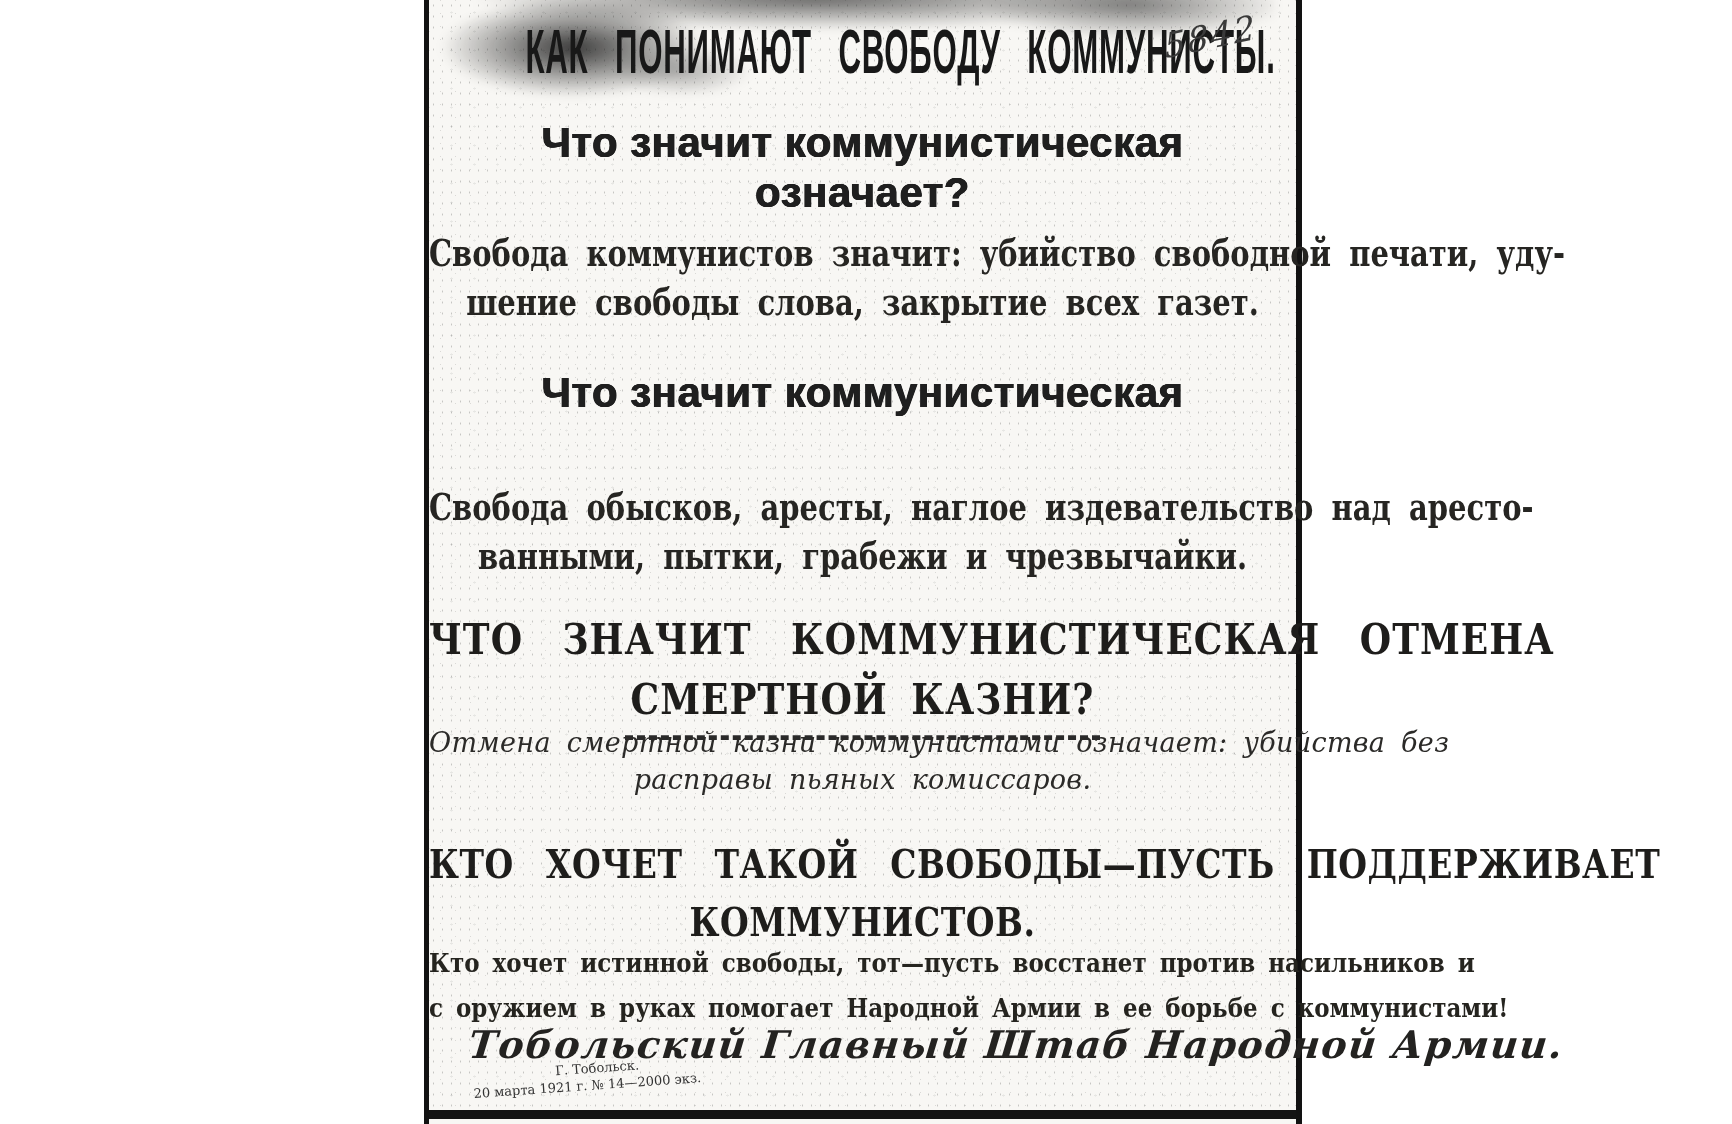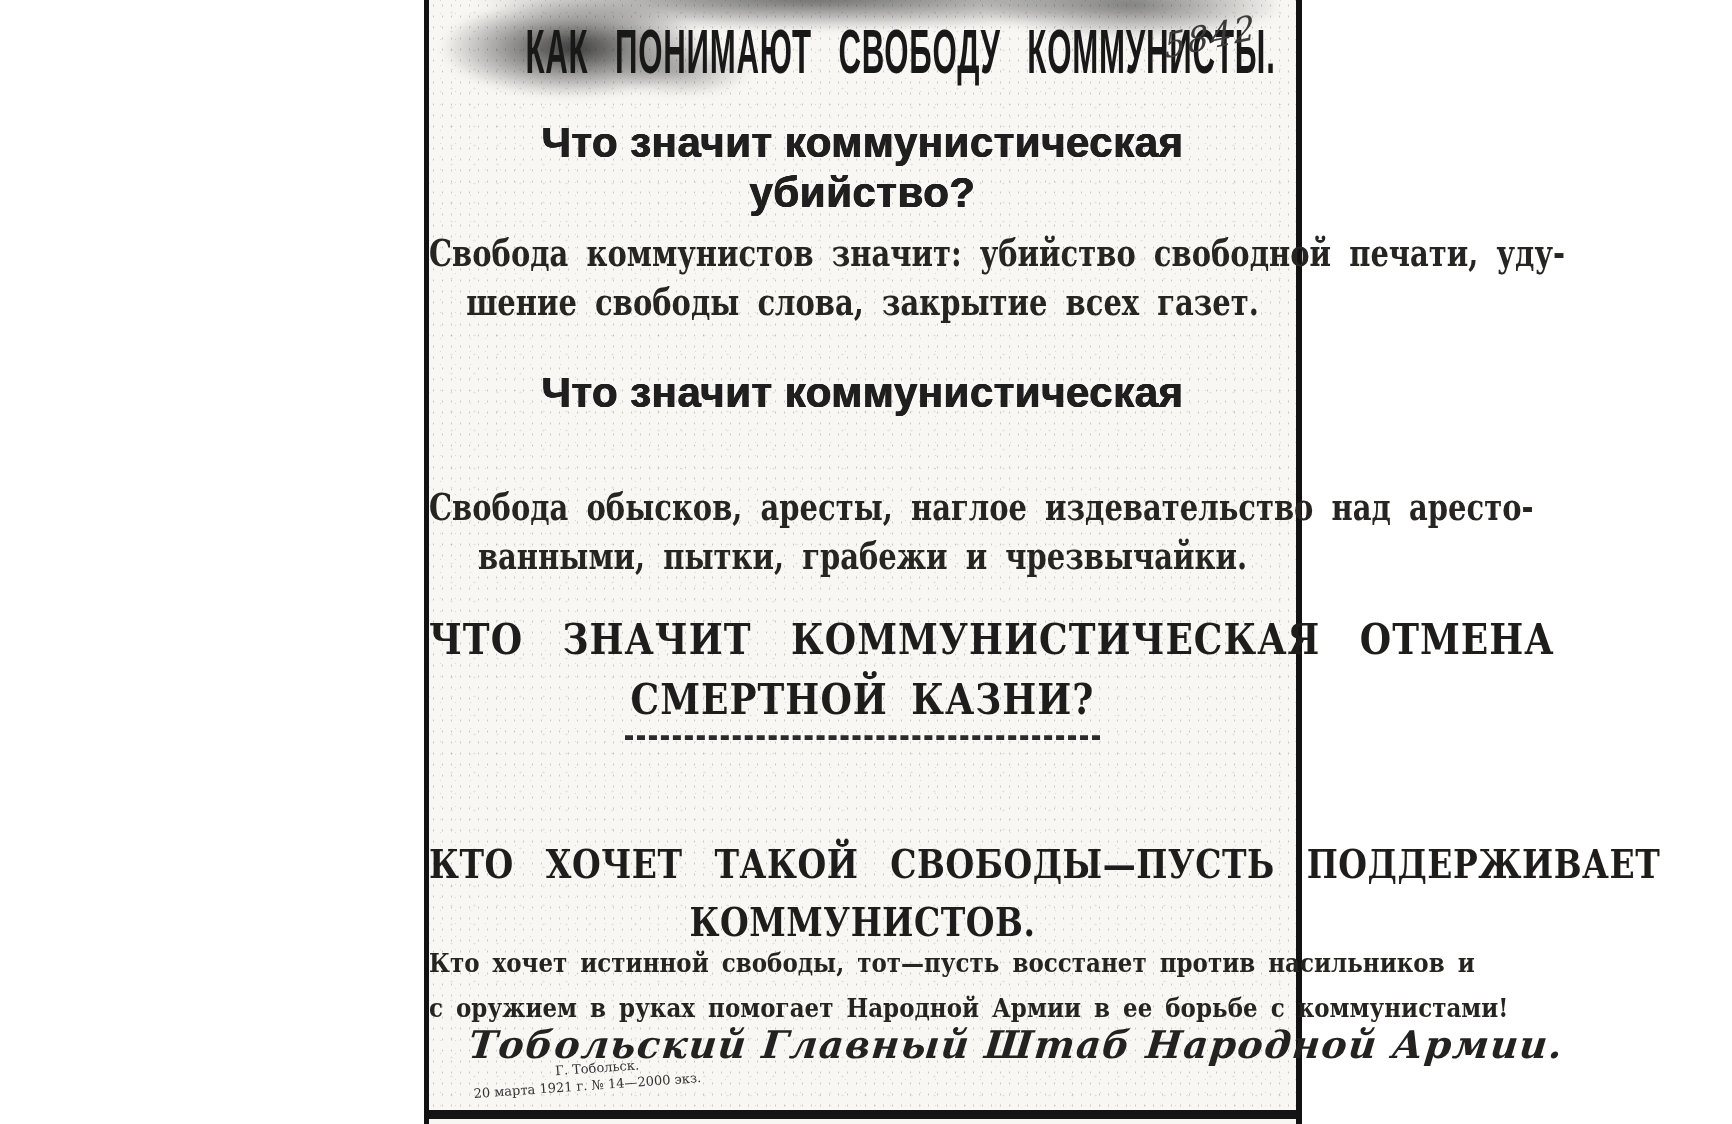--- a/index.html
+++ b/index.html
@@ -108,21 +108,21 @@
 
 <div class="paper">
   <div class="blot-top"></div>
 
   <div class="abs title nowrap">КАК ПОНИМАЮТ СВОБОДУ КОММУНИСТЫ.</div>
 
   <div class="abs handwritten nowrap">5842</div>
 
   <div class="abs h-sans h2">
     <div class="nowrap">Что значит коммунистическая</div>
-    <div class="nowrap">убийство?</div>
+    <div class="nowrap">означает?</div>
   </div>
 
   <div class="abs slab p1">
     <div class="nowrap">Свобода коммунистов значит: убийство свободной печати, уду-</div>
     <div class="nowrap">шение свободы слова, закрытие всех газет.</div>
   </div>
 
   <div class="abs h-sans h3">
     <div class="nowrap">Что значит коммунистическая</div>
   </div>
@@ -133,20 +133,22 @@
   </div>
 
   <div class="abs h-serif h4">
     <div class="l1 nowrap">ЧТО ЗНАЧИТ КОММУНИСТИЧЕСКАЯ ОТМЕНА</div>
     <div>
       <span class="l2 nowrap">СМЕРТНОЙ КАЗНИ?</span>
     </div>
   </div>
 
   <div class="abs p3">
+    <div class="nowrap">Отмена смертной казни коммунистами означает: убийства без</div>
+    <div class="nowrap">расправы пьяных комиссаров.</div>
   </div>
 
   <div class="abs h-serif h5">
     <div class="l1 nowrap">КТО ХОЧЕТ ТАКОЙ СВОБОДЫ—ПУСТЬ ПОДДЕРЖИВАЕТ</div>
     <div class="nowrap">КОММУНИСТОВ.</div>
   </div>
 
   <div class="abs p4">
     <div class="nowrap">Кто хочет истинной свободы, тот—пусть восстанет против насильников и</div>
     <div class="nowrap">с оружием в руках помогает Народной Армии в ее борьбе с коммунистами!</div>

